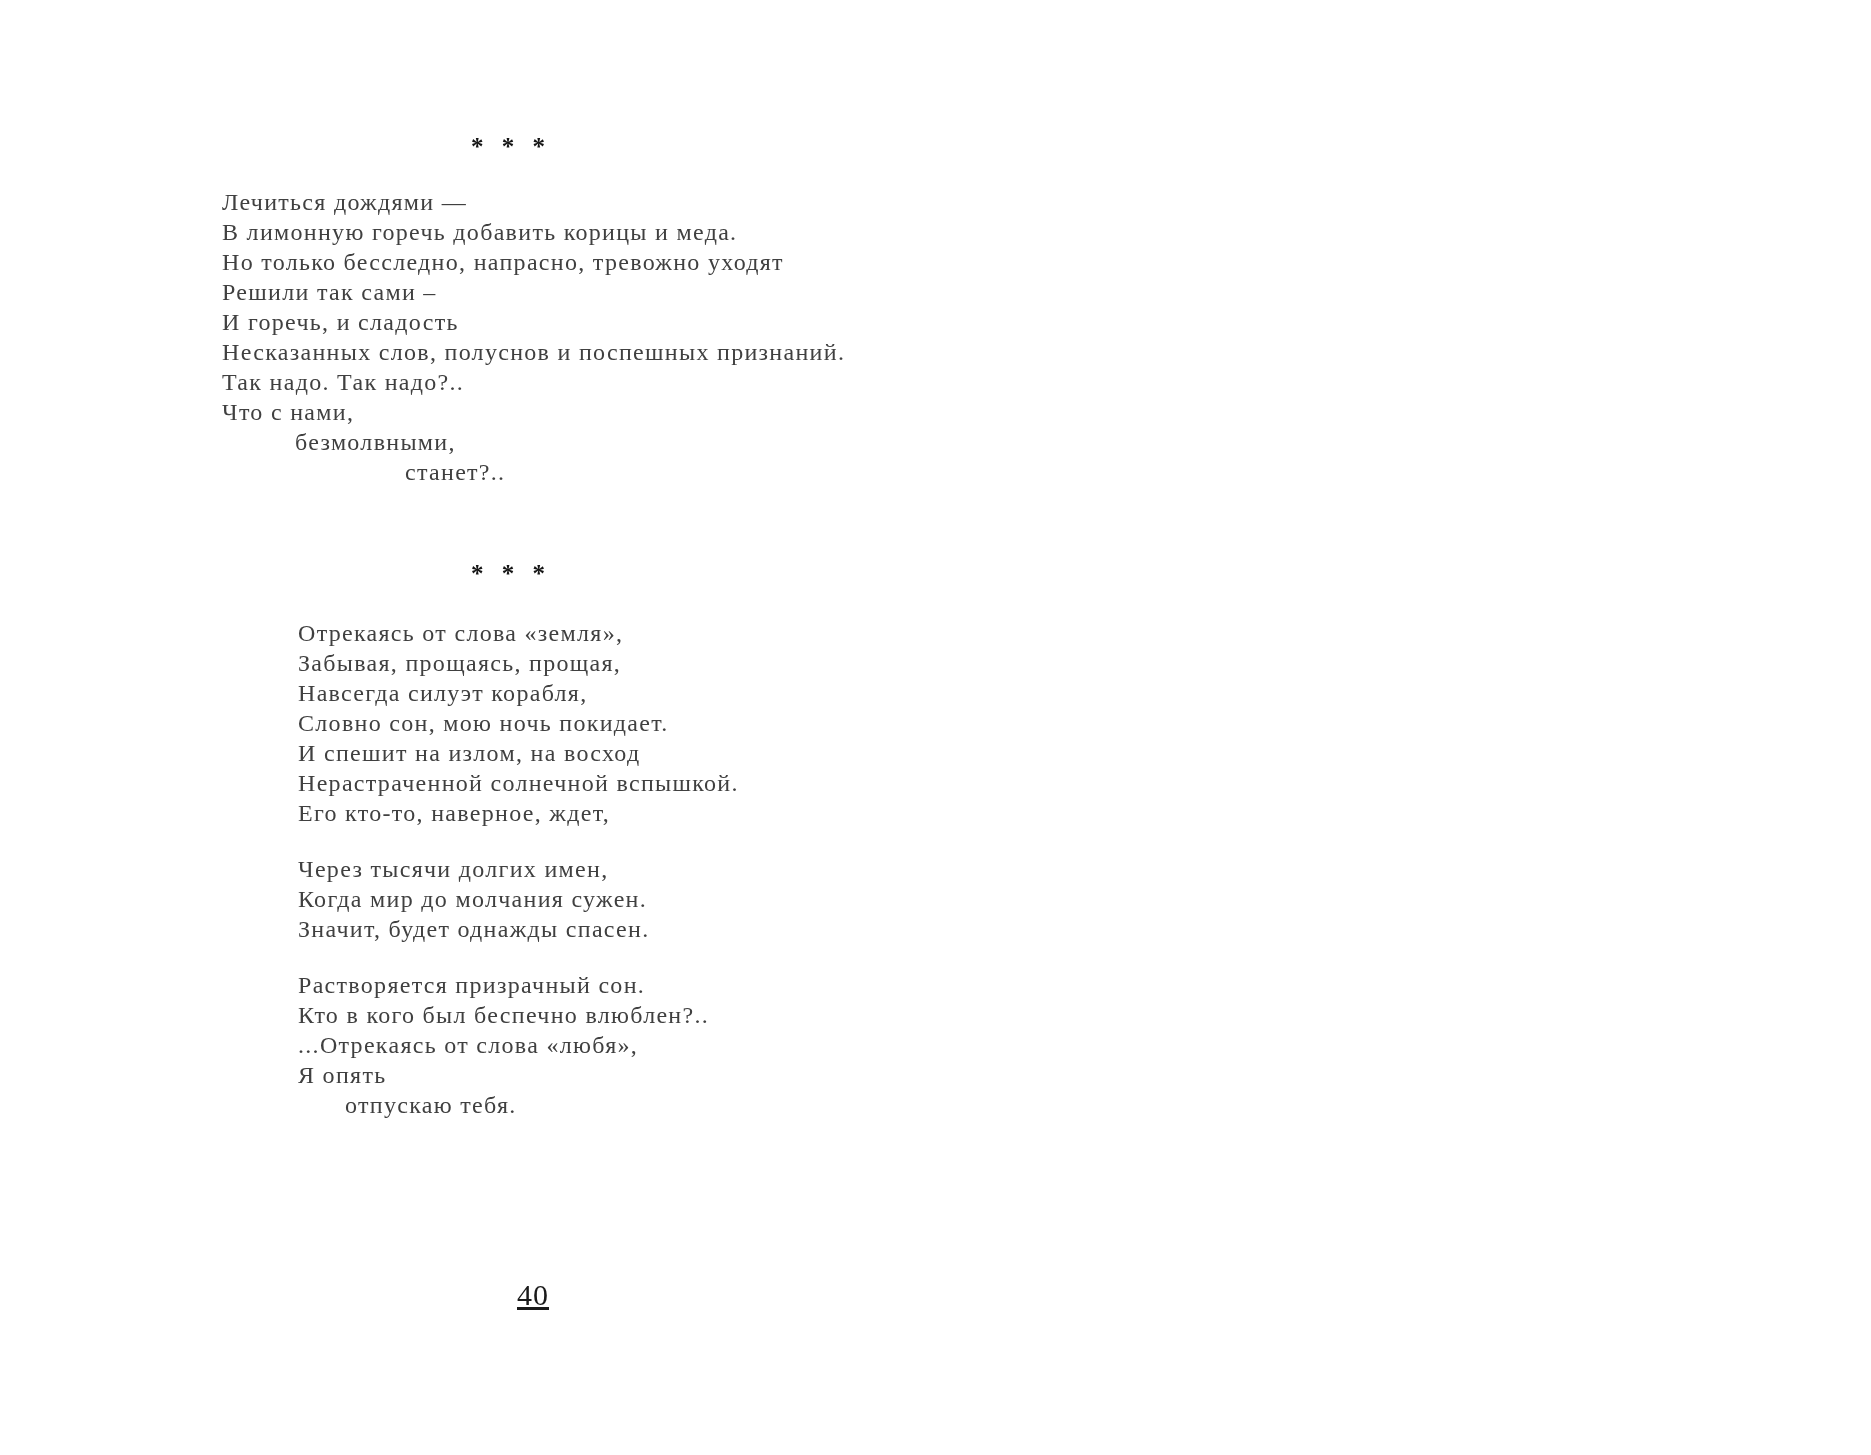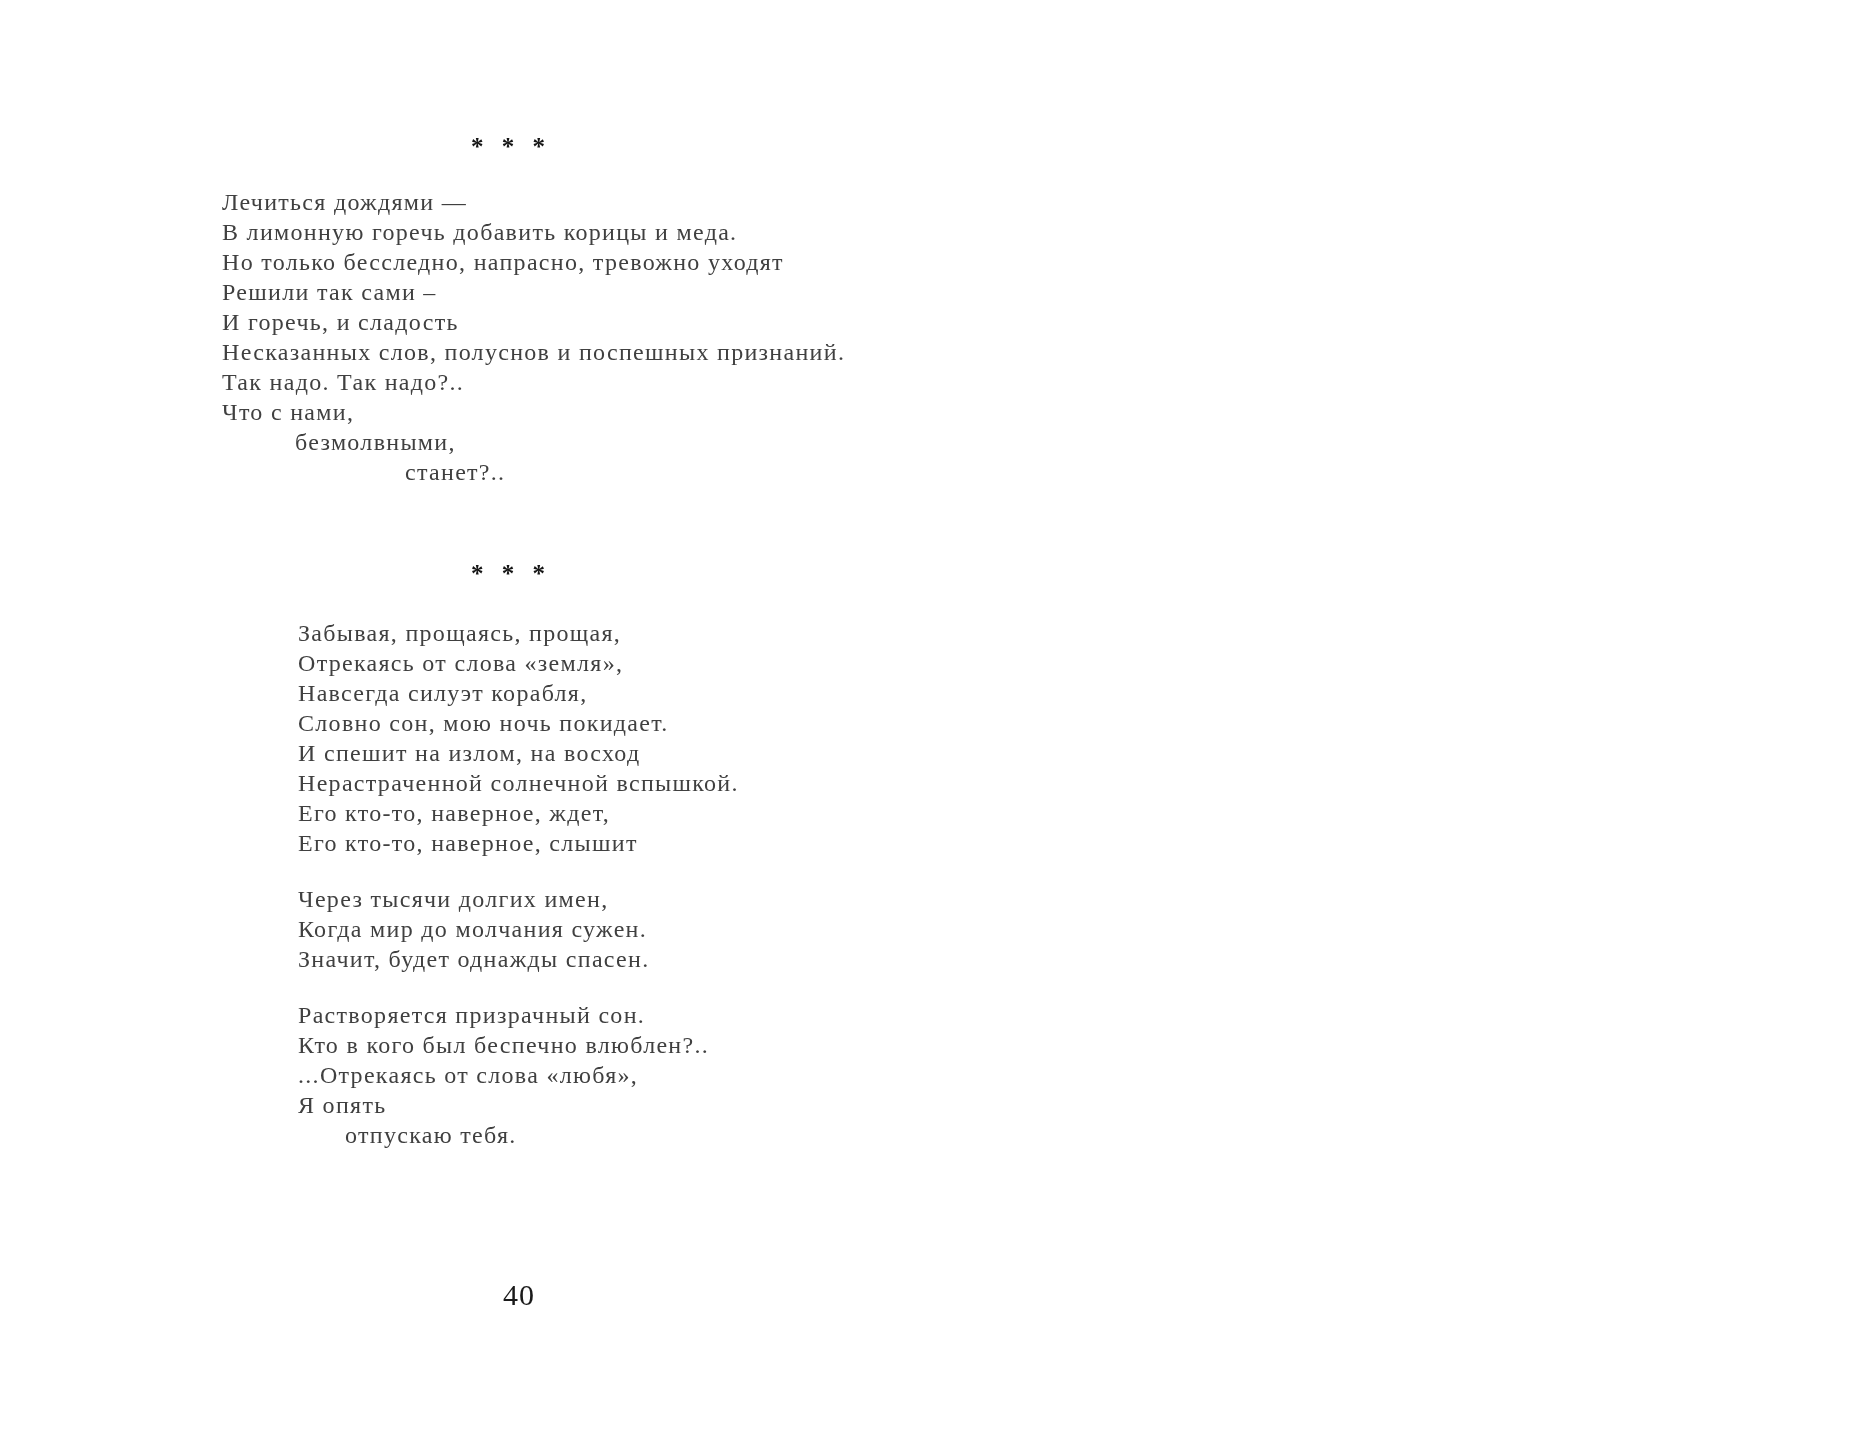--- a/index.html
+++ b/index.html
@@ -80,44 +80,43 @@
       <div class="line">Так надо. Так надо?..</div>
       <div class="line">Что с нами,</div>
       <div class="line ind-1">безмолвными,</div>
       <div class="line ind-2">станет?..</div>
     </div>
 
     <div class="divider" style="left:511px; top:560px;">* * *</div>
 
     <div class="poem" style="left:298px; top:618px;">
       <div class="stanza">
+        <div class="line">Отрекаясь от слова «земля»,</div>
         <div class="line">Забывая, прощаясь, прощая,</div>
-        <div class="line">Отрекаясь от слова «земля»,</div>
         <div class="line">Навсегда силуэт корабля,</div>
         <div class="line">Словно сон, мою ночь покидает.</div>
         <div class="line">И спешит на излом, на восход</div>
         <div class="line">Нерастраченной солнечной вспышкой.</div>
         <div class="line">Его кто-то, наверное, ждет,</div>
-        <div class="line">Его кто-то, наверное, слышит</div>
       </div>
       <div class="stanza stanza-gap-26">
         <div class="line">Через тысячи долгих имен,</div>
         <div class="line">Когда мир до молчания сужен.</div>
         <div class="line">Значит, будет однажды спасен.</div>
       </div>
       <div class="stanza stanza-gap-26">
         <div class="line">Растворяется призрачный сон.</div>
         <div class="line">Кто в кого был беспечно влюблен?..</div>
         <div class="line">...Отрекаясь от слова «любя»,</div>
         <div class="line">Я опять</div>
         <div class="line ind-3">отпускаю тебя.</div>
       </div>
     </div>
 
-    <div class="page-number" style="left:519px; top:1278px;">40</div>
+    <div class="page-number" style="left:533px; top:1278px;text-decoration:underline;">40</div>
   </div>
 
   <div class="page page-right">
 
     
 
     
 
     
 

